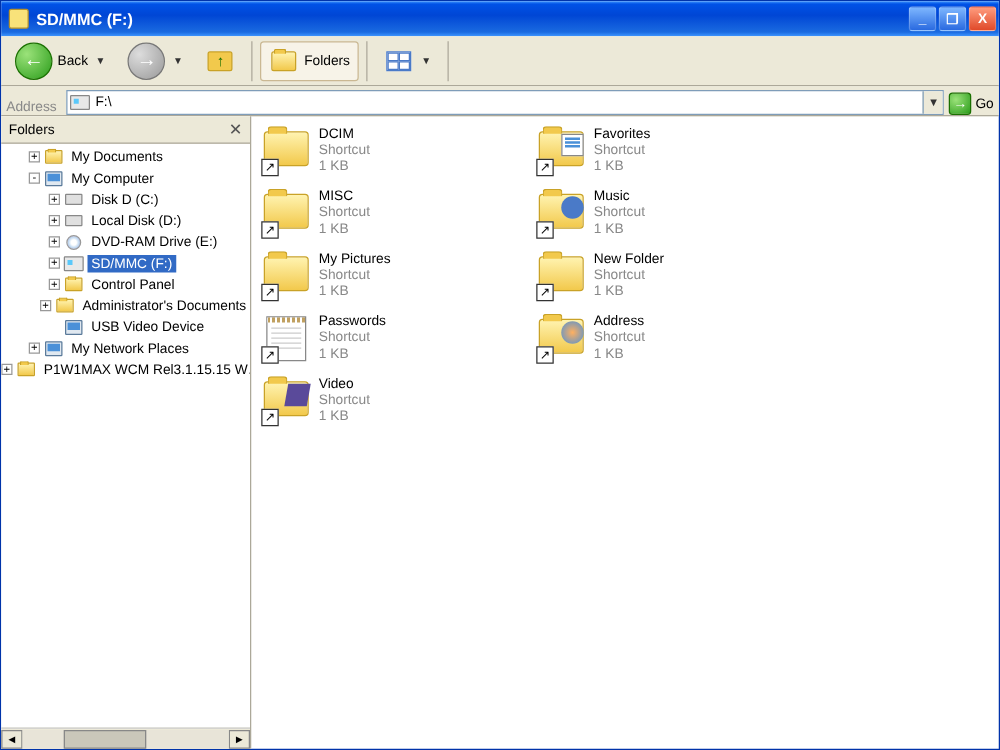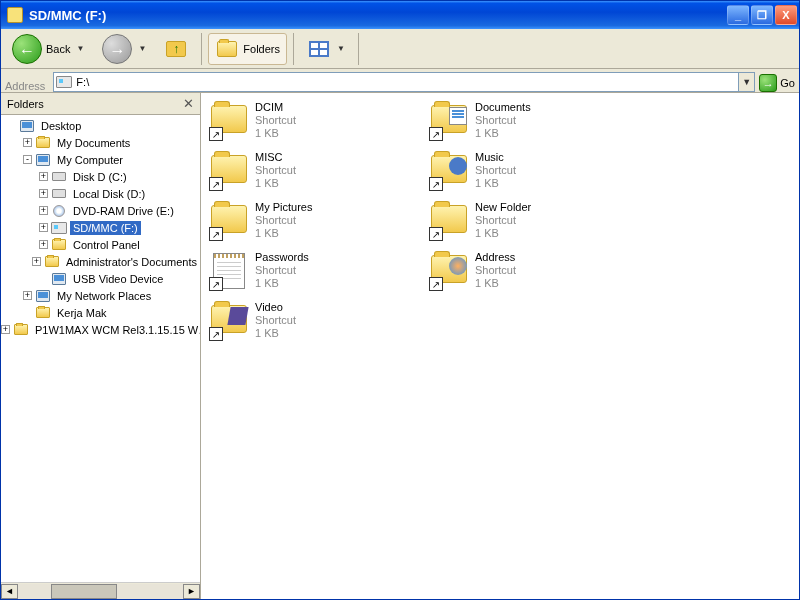--- a/index.html
+++ b/index.html
@@ -164,28 +164,20 @@
 
   <div class="body">
 
     <div class="folders">
       <div class="fhead">
         <span>Folders</span>
         <span class="x">✕</span>
       </div>
       <div class="tree" id="tree">
           <div class="node">
-            <span class="ind" style="width:6px"></span>
-            <div class="pm none"></div>
-            <span class="tico">
-              <div class="comp-ico"></div>
-            </span>
-            <span class="lbl">Desktop</span>
-          </div>
-          <div class="node">
             <span class="ind" style="width:22px"></span>
             <div class="pm">+</div>
             <span class="tico">
               <div class="folder-ico"></div>
             </span>
             <span class="lbl">My Documents</span>
           </div>
           <div class="node">
             <span class="ind" style="width:22px"></span>
             <div class="pm">-</div>
@@ -250,28 +242,20 @@
             </span>
             <span class="lbl">USB Video Device</span>
           </div>
           <div class="node">
             <span class="ind" style="width:22px"></span>
             <div class="pm">+</div>
             <span class="tico">
               <div class="comp-ico"></div>
             </span>
             <span class="lbl">My Network Places</span>
-          </div>
-          <div class="node">
-            <span class="ind" style="width:22px"></span>
-            <div class="pm none"></div>
-            <span class="tico">
-              <div class="folder-ico"></div>
-            </span>
-            <span class="lbl">Kerja Mak</span>
           </div>
           <div class="node">
             <span class="ind" style="width:22px"></span>
             <div class="pm">+</div>
             <span class="tico">
               <div class="folder-ico"></div>
             </span>
             <span class="lbl">P1W1MAX WCM Rel3.1.15.15 W…</span>
           </div>
         </div>
@@ -296,21 +280,21 @@
       <span class="s">1 KB</span>
     </div>
         </div>
         <div class="item">
           <div class="bigico">
             <div class="bigfold"></div>
             <div class="overlay doc"></div>
             <div class="shortcut">↗</div>
           </div>
     <div class="meta">
-      <span class="n">Documents</span>
+      <span class="n">Favorites</span>
       <span class="t">Shortcut</span>
       <span class="s">1 KB</span>
     </div>
         </div>
         <div class="item">
           <div class="bigico">
             <div class="bigfold"></div>
             <div class="shortcut">↗</div>
           </div>
     <div class="meta">

